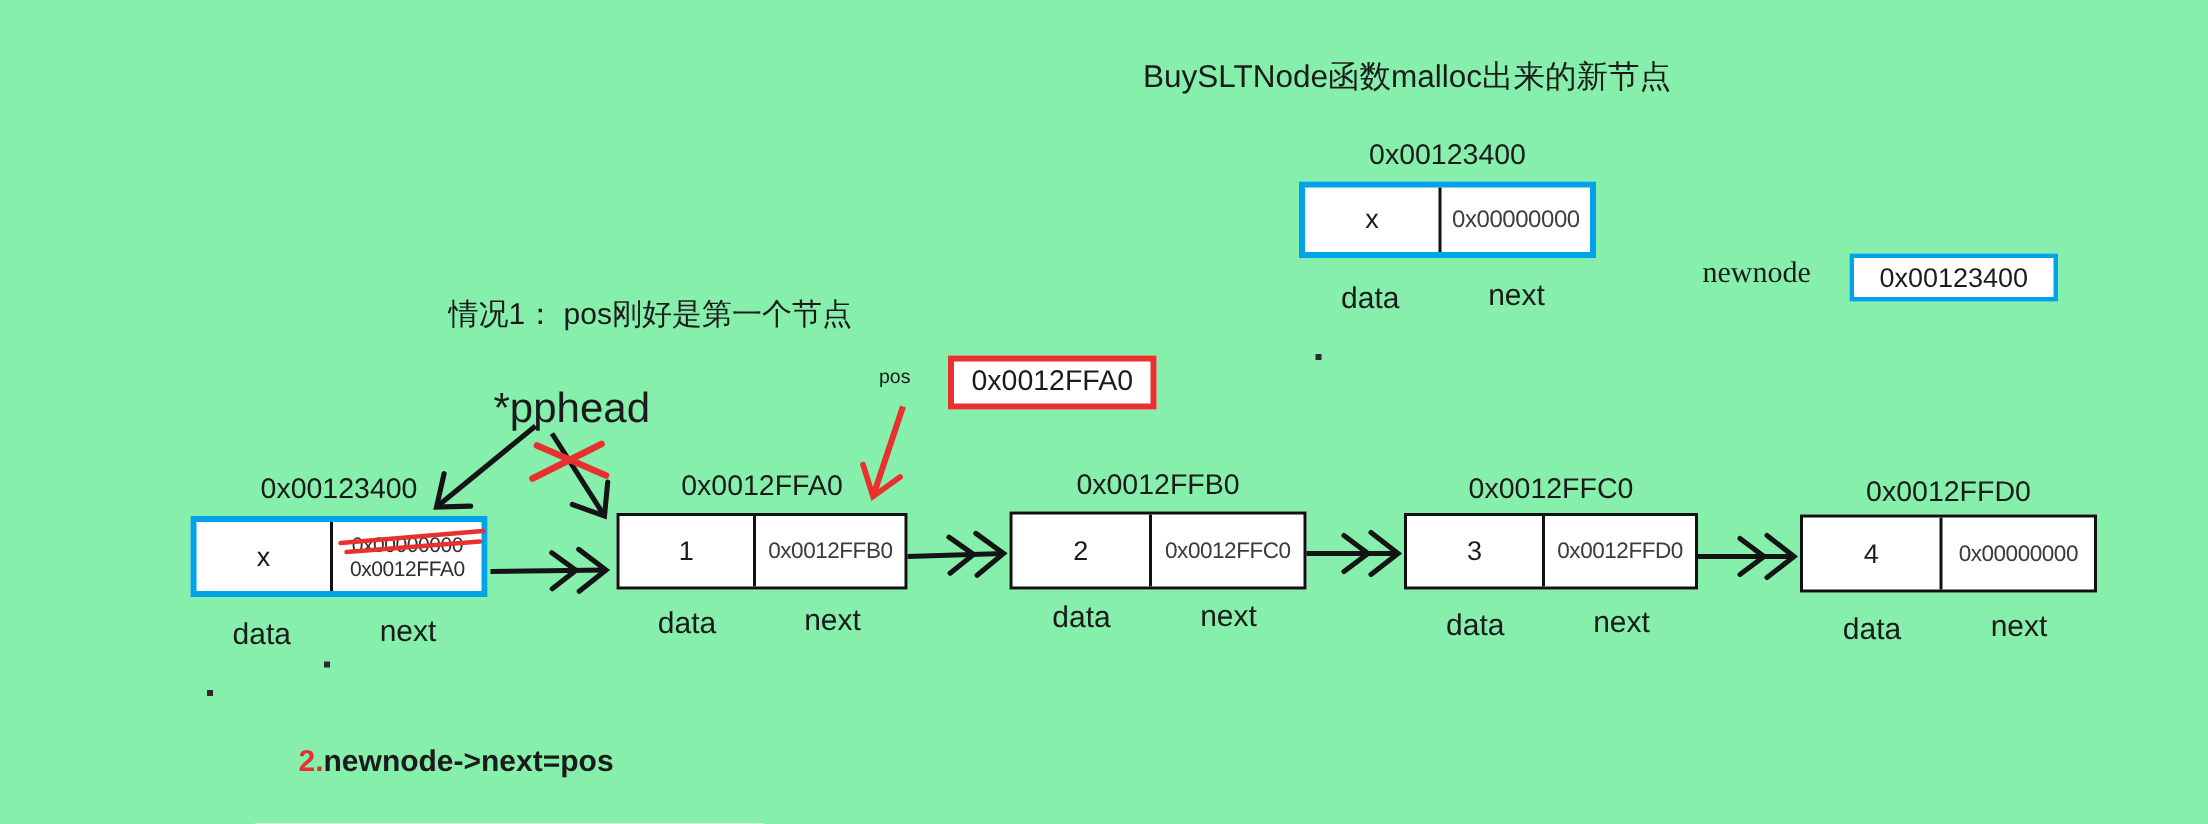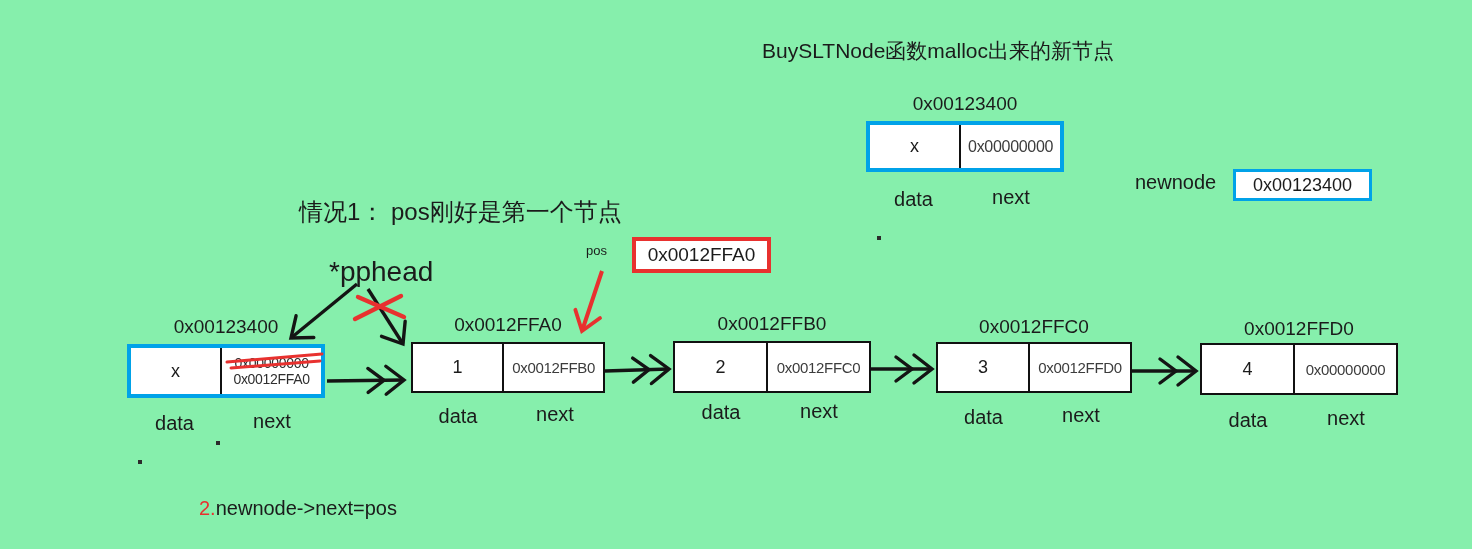--- a/index.html
+++ b/index.html
@@ -1,24 +1,24 @@
 <!DOCTYPE html>
 <html><head>
 <meta charset="utf-8">
 <style>
   html,body{margin:0;padding:0;background:#ffffff;}
   body{font-family:"Liberation Sans","DejaVu Sans",sans-serif;color:#1b1b1b;}
   .stage{position:relative;width:1472px;height:549px;background:#86efac;overflow:hidden;}
   .title{position:absolute;left:762px;top:37px;font-size:21px;}
-  .case{position:absolute;left:299px;top:196px;font-size:24px;}
+  .case{position:absolute;left:299px;top:196px;font-size:20px;}
   .pphead{position:absolute;left:329px;top:256px;font-size:28px;}
   .step{position:absolute;font-size:20px;}
   .step .num{color:#e8312f;}
   .poslabel{position:absolute;left:586px;top:243px;font-size:13px;}
-  .newnodelabel{position:absolute;left:1135px;top:171px;font-size:20px;}
+  .newnodelabel{position:absolute;left:1135px;top:171px;font-size:20px;font-family:Liberation Serif, serif;}
 
   .valbox{position:absolute;display:flex;align-items:center;justify-content:center;
           background:#fff;font-size:18px;}
   .valbox.blueb{border:3px solid #00a2e8;}
   .valbox.redb{border:4px solid #e8312f;font-size:19px;}
 
   .addr{position:absolute;text-align:center;font-size:19px;white-space:nowrap;}
   .flabel{position:absolute;text-align:center;font-size:20px;}
 
   .nodebox{position:absolute;display:flex;background:#fff;border:2px solid #111;box-sizing:border-box;}
@@ -32,21 +32,21 @@
 </style>
 </head>
 <body>
 
 <div class="stage">
 
   <div class="title">BuySLTNode函数malloc出来的新节点</div>
   <div class="case">情况1： pos刚好是第一个节点</div>
   <div class="pphead">*pphead</div>
 
-  <div class="step" style="left:199px;top:497px;">
+  <div class="step" style="left:199px;top:497px;font-weight:bold;">
     <span class="num">2.</span><span>newnode-&gt;next=pos</span>
   </div>
 
   <div class="newnodelabel">newnode</div>
   <div class="valbox blueb" style="left:1233px;top:169px;width:133px;height:26px;">0x00123400</div>
 
   <div class="poslabel">pos</div>
   <div class="valbox redb" style="left:632px;top:237px;width:131px;height:28px;">0x0012FFA0</div>
 
   <div class="addr" style="left:866px;top:93px;width:198px;">0x00123400</div>

